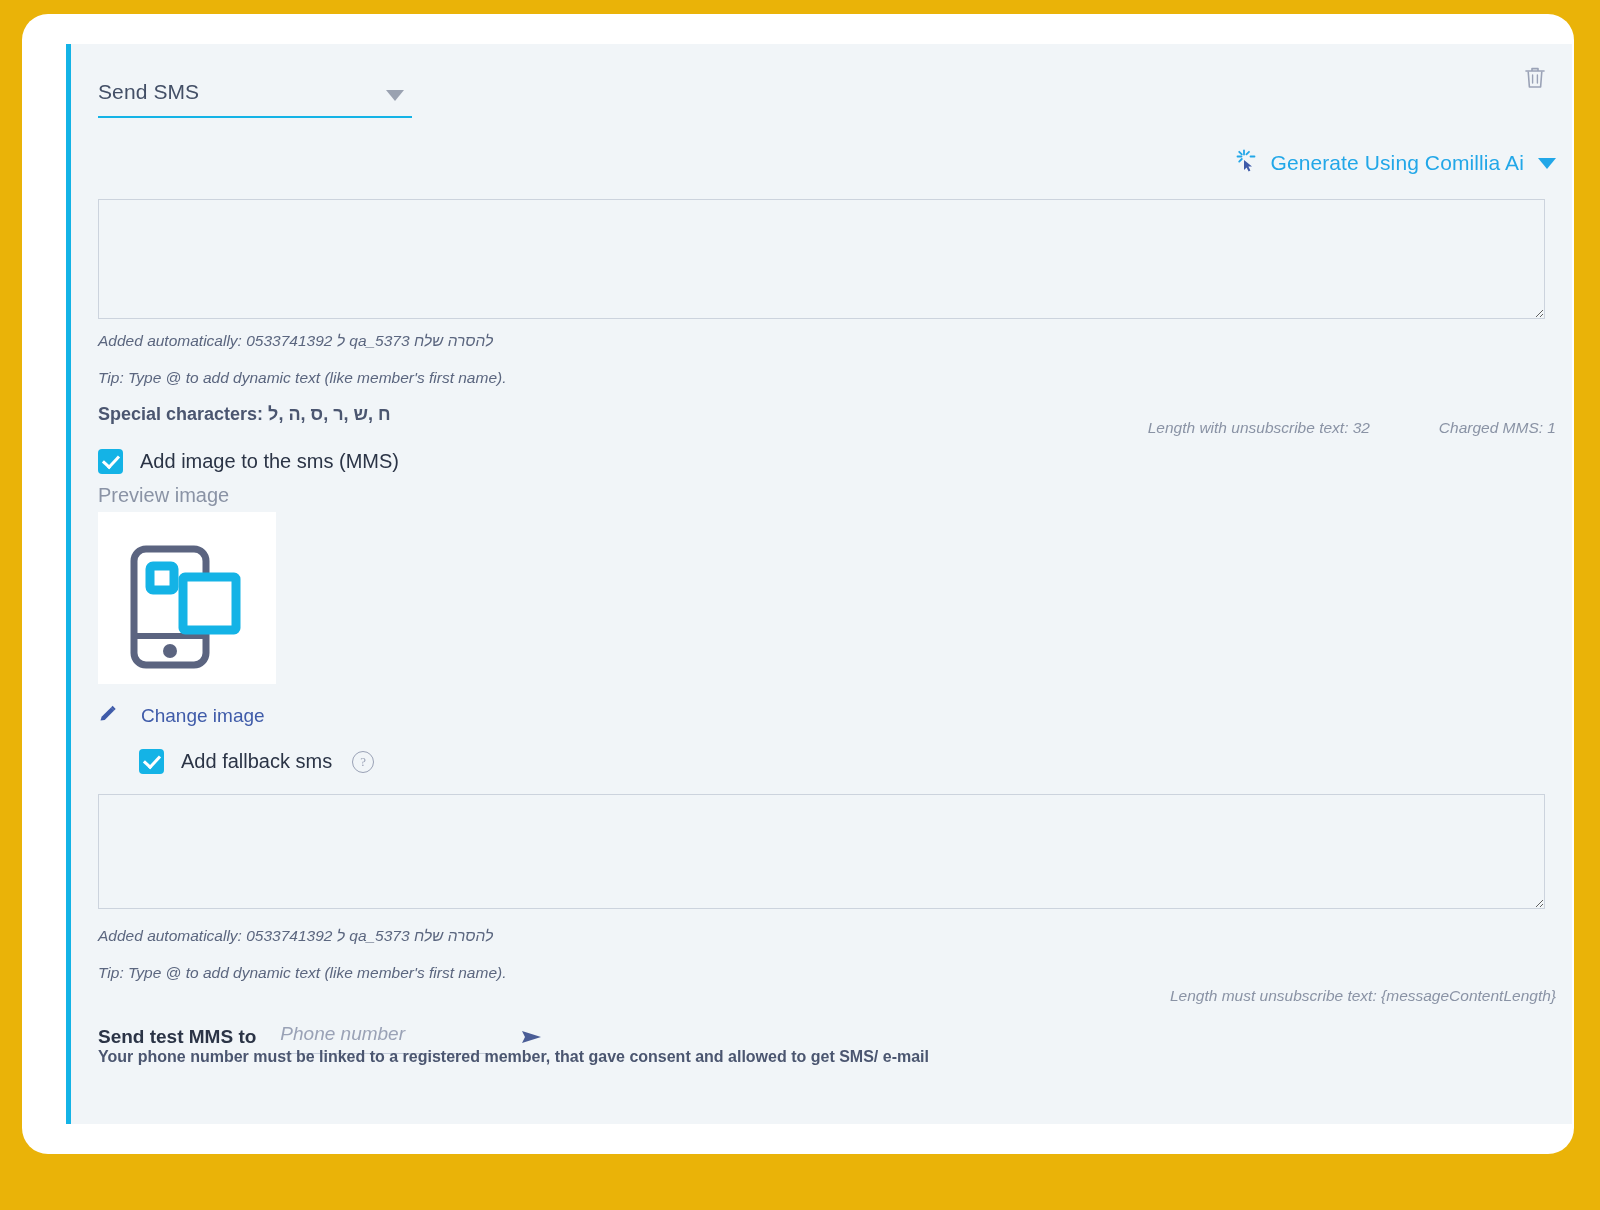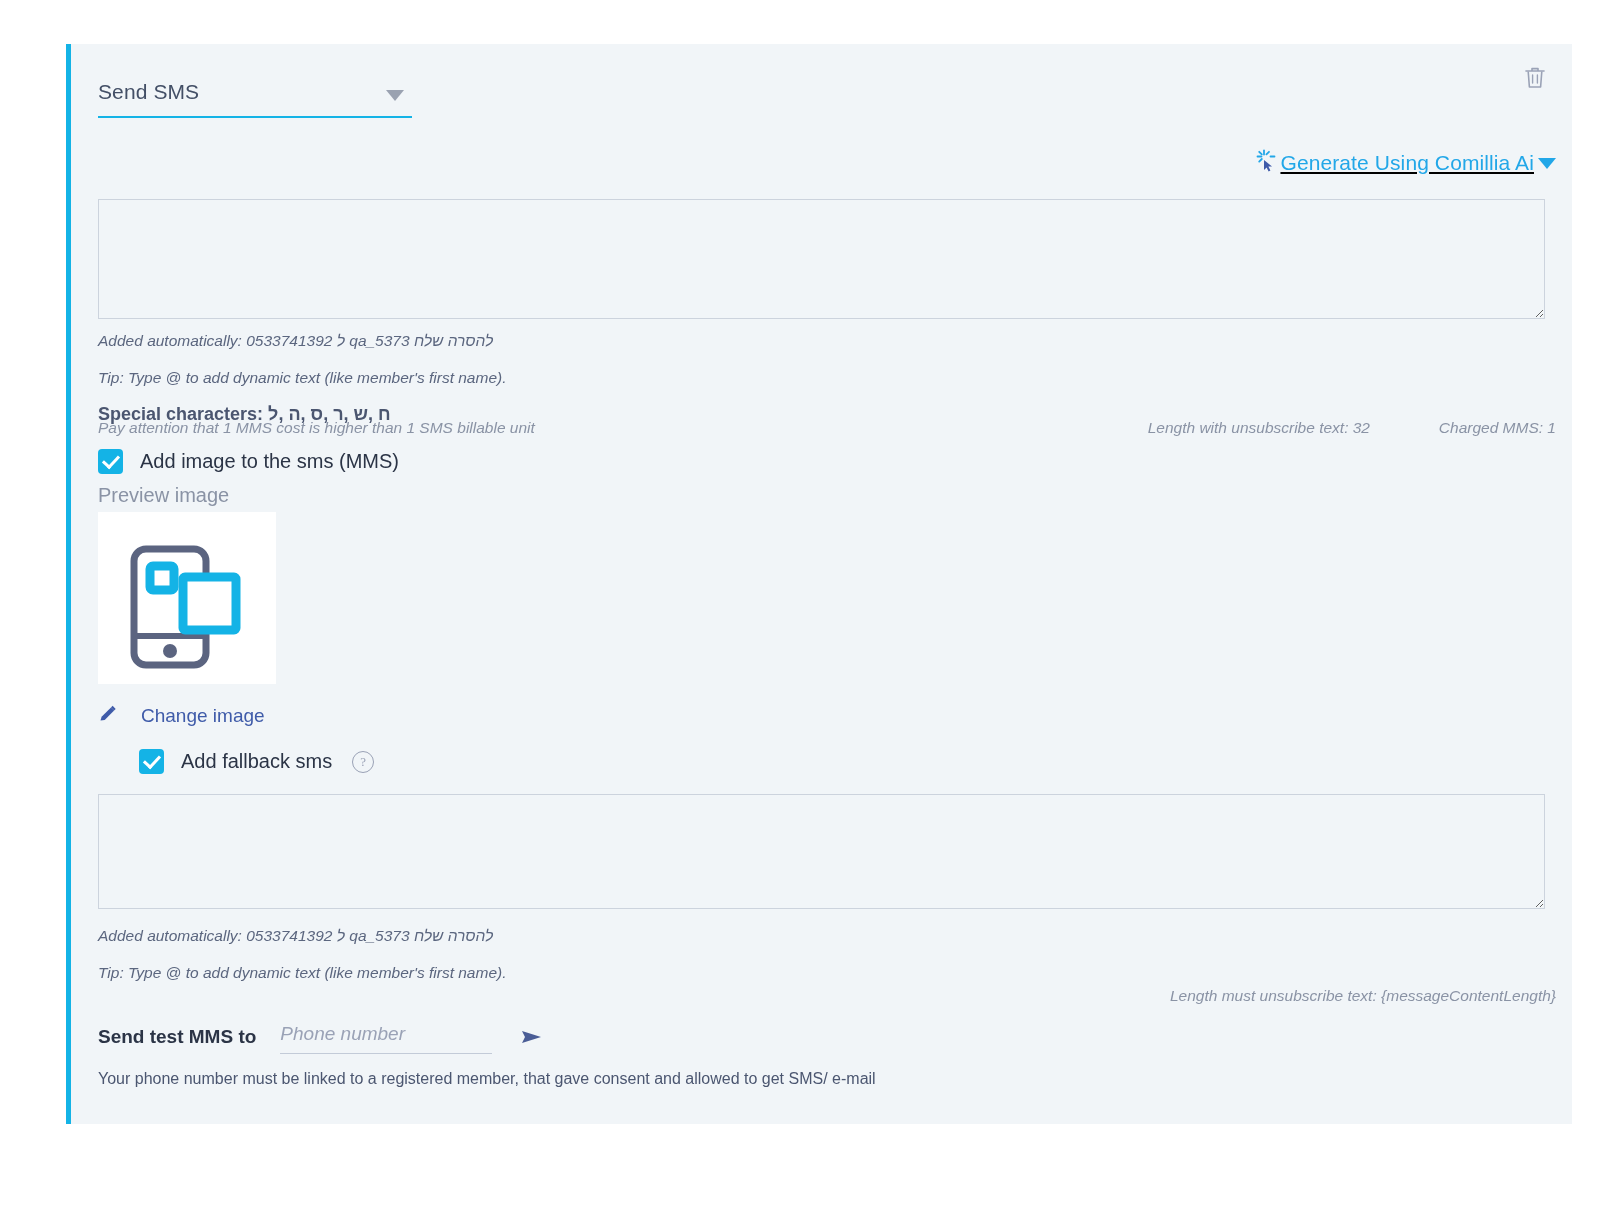--- a/index.html
+++ b/index.html
@@ -11,21 +11,21 @@
     width: 1600px;
     height: 1210px;
     font-family: "Liberation Sans", sans-serif;
     overflow: hidden;
   }
 
   .screen {
     position: relative;
     width: 1600px;
     height: 1210px;
-    background: #ffffff;
+    background: #eab308;
   }
 
   
   .card-outer {
     position: absolute;
     left: 22px;
     top: 14px;
     width: 1552px;
     height: 1140px;
     background: #ffffff;
@@ -90,22 +90,22 @@
     border-top: 11px solid #9aa2b1;
   }
 
   
   .comillia {
     position: absolute;
     right: 16px;
     top: 104px;
     display: flex;
     align-items: center;
-    cursor: pointer;
-    text-decoration: underline;
+    gap: 10px;
+    cursor: pointer;
   }
   .comillia .cm-label {
     font-size: 21px;
     color: #22a7e8;
     letter-spacing: .1px;
   }
   .comillia .cm-caret {
     width: 0;
     height: 0;
     border-left: 9px solid transparent;
@@ -261,24 +261,25 @@
   #send-arrow {
     margin-left: 28px;
     cursor: pointer;
     display: flex;
     align-items: center;
   }
 
   #consent-note {
     position: absolute;
     left: 27px;
-    top: 1026px;
+    top: 1004px;
     font-size: 16px;
     color: #4b5670;
     white-space: nowrap;
+    font-weight: bold;
   }
 </style>
 </head>
 <body>
 
 <div class="screen">
   <div class="card-outer">
     <div class="panel">
       <div class="panel-inner">
 
@@ -310,21 +311,20 @@
           </span>
           <span class="cm-label">Generate Using Comillia Ai</span>
           <span class="cm-caret"></span>
         </div>
 
         <textarea class="msgbox" id="main-msg" placeholder="" style=""></textarea>
 
         <div class="help" id="added1">Added automatically: ל 0533741392 qa_5373 להסרה שלח</div>
         <div class="help" id="tip1">Tip: Type @ to add dynamic text (like member's first name).</div>
         <div class="help bold" id="special1">Special characters: ח ,ש ,ר ,ס ,ה ,ל</div>
-        <div class="help muted" id="paynote">Pay attention that 1 MMS cost is higher than 1 SMS billable unit</div>
         <div class="help muted" id="len1">Length with unsubscribe text: 32</div>
         <div class="help muted" id="mms1">Charged MMS: 1</div>
 
         <div class="cbrow" id="cb-mms">
           <span class="checkbox"></span>
           <span class="cb-label">Add image to the sms (MMS)</span>
         </div>
 
         <div id="preview-label">Preview image</div>
 

